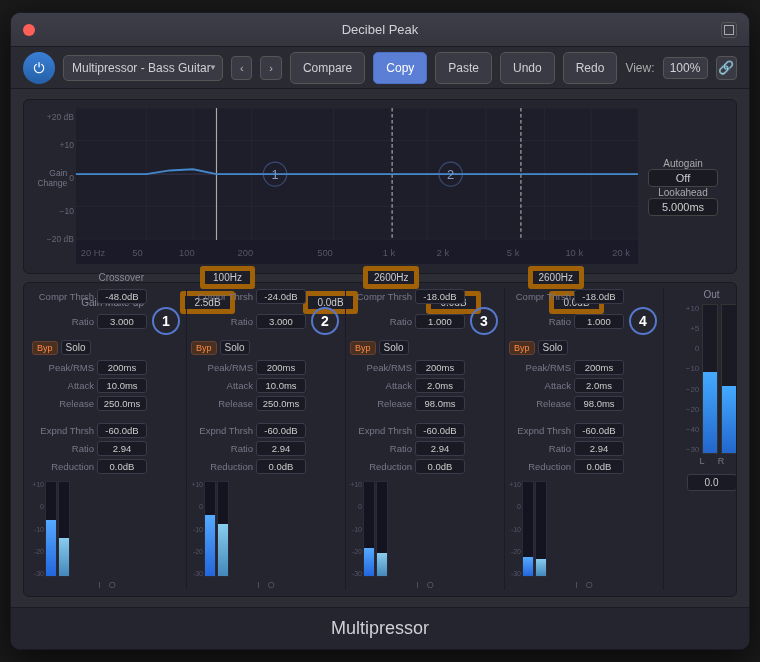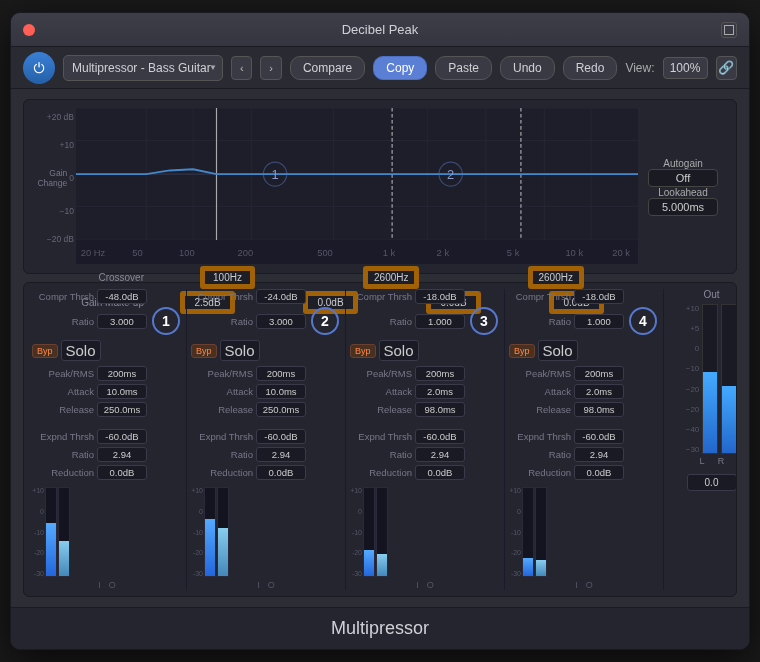--- a/index.html
+++ b/index.html
@@ -130,25 +130,25 @@
       width: 24px;
       height: 24px;
       cursor: pointer;
       display: flex;
       align-items: center;
       justify-content: center;
     }
     .toolbar-btn {
       background: #3a3a44;
       border: 1px solid #555;
-      border-radius: 10px;
+      border-radius: 5px;
       color: #d0d0d8;
       font-size: 12px;
       padding: 3px 12px;
-      height: 24px;
+      height: 32px;
       cursor: pointer;
     }
     .toolbar-btn.active {
       background: #5a7fd5;
       border-color: #4a6fc5;
       color: white;
     }
     .view-label {
       color: #aaa;
       font-size: 12px;
@@ -311,21 +311,21 @@
       color: #ff8844;
       font-size: 9px;
       padding: 1px 4px;
       cursor: pointer;
     }
     .solo-btn {
       background: #1a1a24;
       border: 1px solid #3a3a4a;
       border-radius: 3px;
       color: #ccc;
-      font-size: 15px;
+      font-size: 10px;
       padding: 1px 4px;
       cursor: pointer;
     }
     .io-labels {
       display: flex;
       justify-content: center;
       gap: 8px;
       font-size: 9px;
       color: #556;
     }

